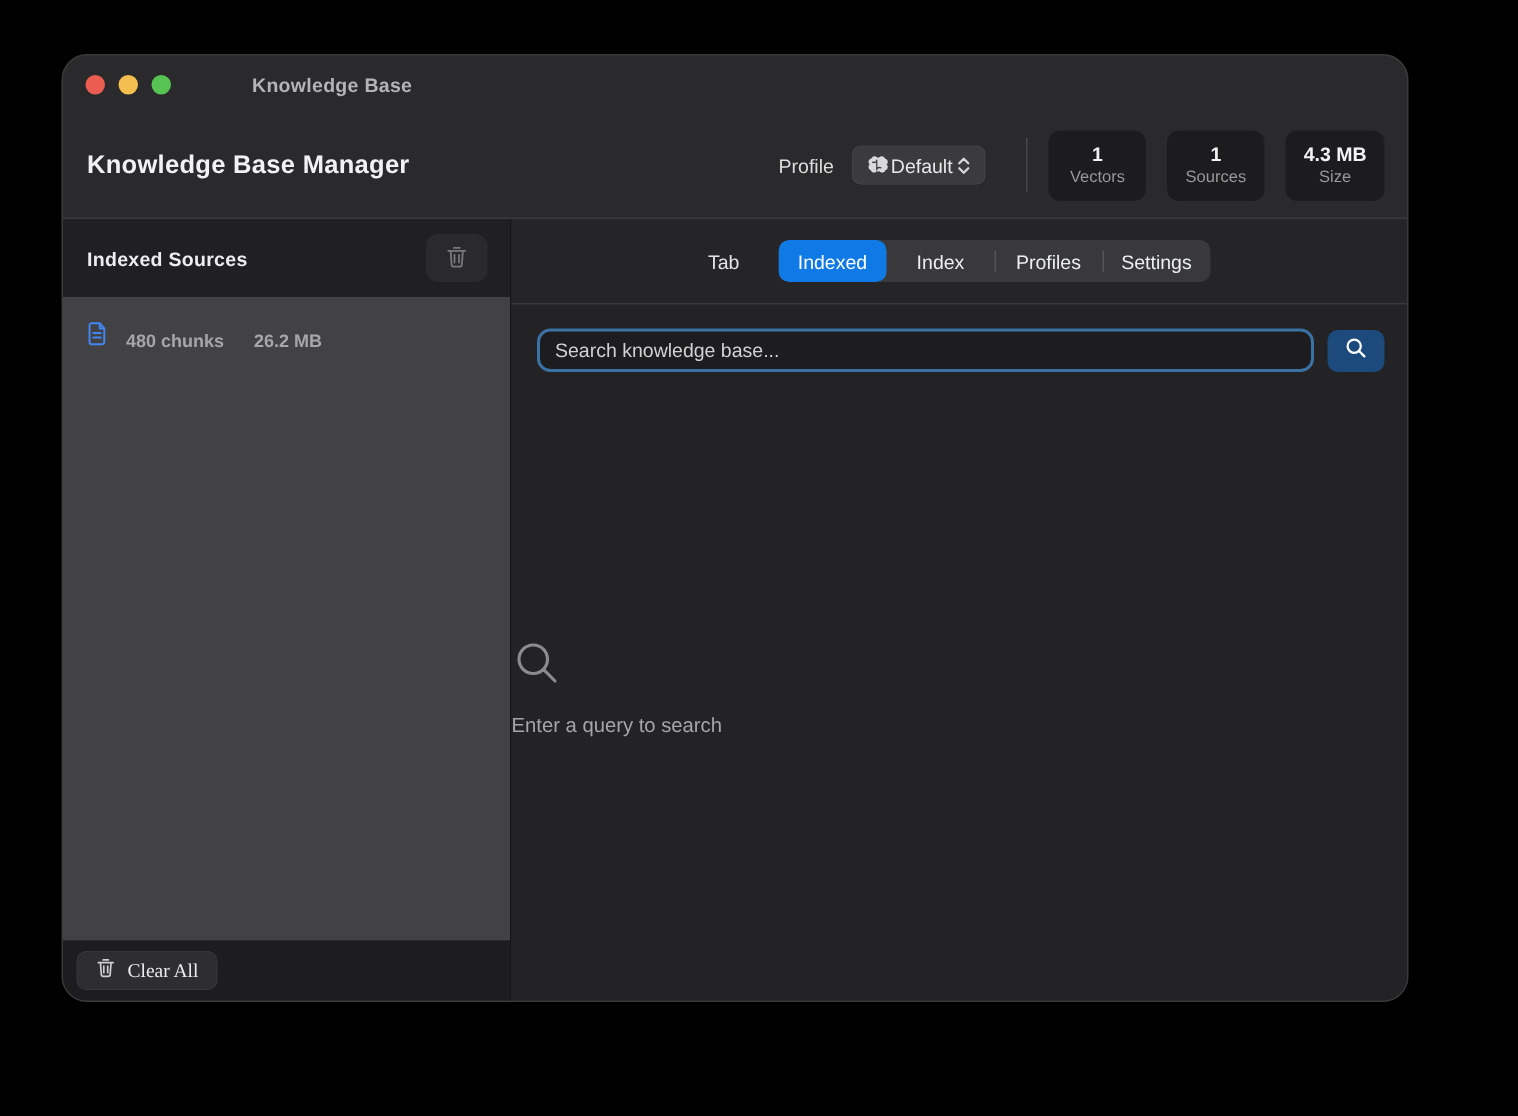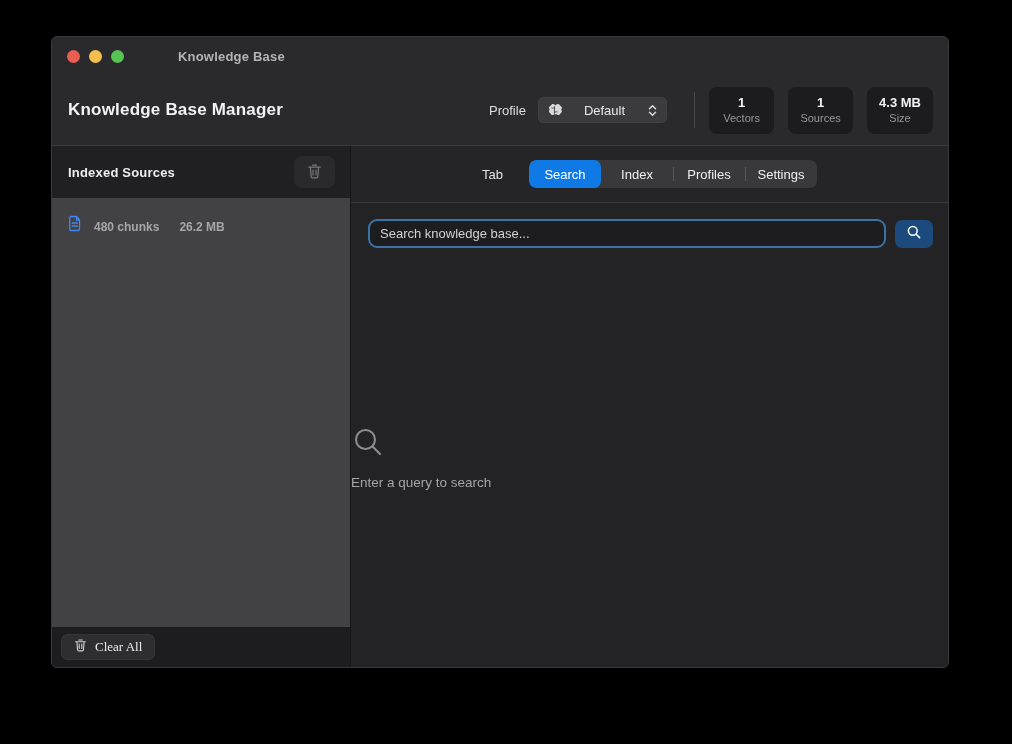--- a/index.html
+++ b/index.html
@@ -1,41 +1,41 @@
 <!DOCTYPE html>
 <html><head>
 <meta charset="utf-8">
 <style>
   * { margin: 0; padding: 0; box-sizing: border-box; }
   html, body { width: 1012px; height: 744px; background: #000; overflow: hidden;
     font-family: "Liberation Sans", "DejaVu Sans", sans-serif; }
 
   .window {
-    position: absolute; left: 51px; top: 36px; width: 898px; height: 632px;
-    background: #2a2a2c; border-radius: 6px; overflow: hidden;
+    position: absolute; left: 41px; top: 36px; width: 898px; height: 632px;
+    background: #2a2a2c; border-radius: 17px; overflow: hidden;
     box-shadow: 0 18px 50px rgba(0,0,0,0.75); border: 1px solid #3a3a3c;
     display: flex; flex-direction: column;
   }
 
   
   .titlebar { height: 38px; flex: 0 0 auto; display: flex; align-items: center; padding: 0 15px; }
   .traffic { display: flex; gap: 9px; }
   .dot { width: 13px; height: 13px; border-radius: 50%; }
   .dot.red { background: #ea5d50; }
   .dot.yellow { background: #f4bf4e; }
   .dot.green { background: #56c353; }
   .titlebar-title { margin-left: 54px; font-size: 13px; font-weight: bold; color: #b4b4b6; letter-spacing: .2px; }
 
   
   .header { height: 71px; flex: 0 0 auto; display: flex; align-items: center;
     padding: 0 15px 0 16px; border-bottom: 1px solid #3a3a3c; }
   .app-title { font-size: 17px; font-weight: bold; color: #f2f2f4; letter-spacing: .2px; }
   .header-right { margin-left: auto; display: flex; align-items: center; }
   .profile-label { font-size: 13px; color: #dededf; margin-right: 12px; }
-  .profile-select { display: flex; align-items: center; gap: 22px; background: #3b3b3d;
+  .profile-select { display: flex; align-items: center; gap: 2px; background: #3b3b3d;
     border: none; border-radius: 6px; height: 26px; padding: 0 9px; color: #e8e8ea;
     font-size: 13px; cursor: default; box-shadow: inset 0 0 0 0.5px #48484a; }
   .profile-select svg { display: block; }
   .hdr-divider { width: 1px; height: 36px; background: #47474a; margin: 0 14px 0 27px; }
   .stats { display: flex; gap: 14px; }
   .stat-card { background: #1c1c1e; border-radius: 8px; min-width: 65px; height: 47px;
     padding: 7px 12px 0; text-align: center; }
   .stat-value { font-size: 13px; font-weight: bold; color: #f2f2f4; line-height: 17px; }
   .stat-label { font-size: 11px; color: #98989a; line-height: 14px; }
 
@@ -175,21 +175,21 @@
           <span>Clear All</span>
         </button>
       </div>
     </div>
 
     <div class="main">
 
       <div class="tab-row">
         <span class="tab-row-label">Tab</span>
         <div class="segmented">
-          <button class="segment active">Search</button>
+          <button class="segment active">Indexed</button>
           <button class="segment">Index</button>
           <button class="segment">Profiles</button>
           <button class="segment">Settings</button>
         </div>
       </div>
 
       <div class="search-row">
         <input class="search-input" type="text" placeholder="Search knowledge base..." style="">
         <button class="search-btn">
           <span>

